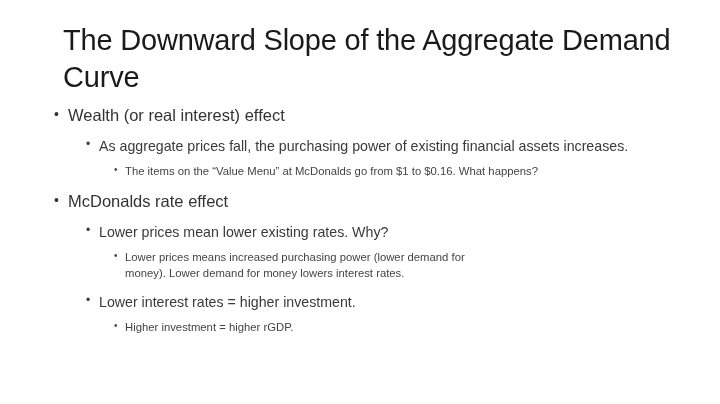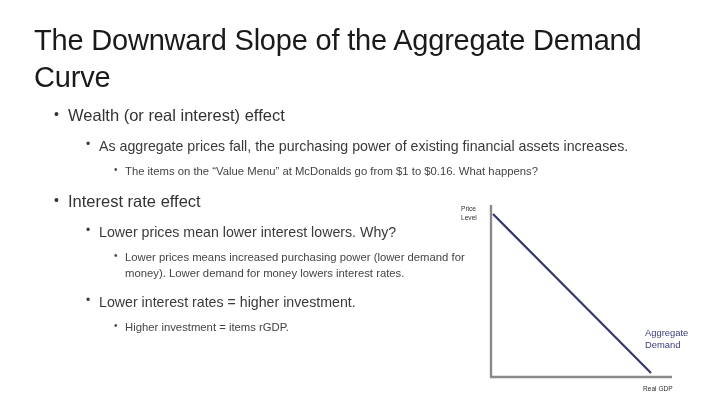--- a/index.html
+++ b/index.html
@@ -17,21 +17,21 @@
   }
   .slide {
     position: absolute;
     inset: 0;
     background: #ffffff;
   }
 
   
   .title {
     position: absolute;
-    left: 34px;
+    left: 63px;
     top: 22px;
     width: 620px;
     font-size: 29px;
     line-height: 1.28;
     font-weight: 400;
     color: #1a1a1a;
     letter-spacing: -0.2px;
     font-family: "Liberation Sans", sans-serif;
   }
 
@@ -142,65 +142,47 @@
 
     <div class="bullet lvl3">
       <span class="dot">•</span>
       <span class="txt">The items on the “Value Menu” at McDonalds go from $1 to $0.16.  What happens?</span>
     </div>
 
     <div class="gap-md"></div>
 
     <div class="bullet lvl1">
       <span class="dot">•</span>
-      <span class="txt">Interest rate effect</span>
+      <span class="txt">McDonalds rate effect</span>
     </div>
 
     <div class="gap-sm"></div>
 
     <div class="bullet lvl2">
       <span class="dot">•</span>
-      <span class="txt">Lower prices mean lower interest lowers.  Why?</span>
+      <span class="txt">Lower prices mean lower existing rates.  Why?</span>
     </div>
 
     <div class="gap-sm"></div>
 
     <div class="bullet lvl3 narrow">
       <span class="dot">•</span>
       <span class="txt">Lower prices means increased purchasing power (lower demand for money).  Lower demand for money lowers interest rates.</span>
     </div>
 
     <div class="gap-md"></div>
 
     <div class="bullet lvl2">
       <span class="dot">•</span>
       <span class="txt">Lower interest rates = higher investment.</span>
     </div>
 
     <div class="gap-sm"></div>
 
     <div class="bullet lvl3">
       <span class="dot">•</span>
-      <span class="txt">Higher investment = items rGDP.</span>
+      <span class="txt">Higher investment = higher rGDP.</span>
     </div>
 
   </div>
 
-  <div class="chart">
-    <svg width="265" height="204" viewBox="0 0 265 204" xmlns="http://www.w3.org/2000/svg">
-
-      <line x1="36" y1="5" x2="36" y2="178" stroke="#8a8a8a" stroke-width="2.4"></line>
-
-      <line x1="35" y1="177" x2="217" y2="177" stroke="#8a8a8a" stroke-width="2.4"></line>
-
-      <line x1="38" y1="14" x2="196" y2="173" stroke="#37376e" stroke-width="2.2"></line>
-
-      <text class="axis-label" x="6" y="11">Price</text>
-      <text class="axis-label" x="6" y="20">Level</text>
-
-      <text class="axis-label" x="188" y="191">Real GDP</text>
-
-      <text class="ad-label" x="190" y="136">Aggregate</text>
-      <text class="ad-label" x="190" y="148">Demand</text>
-    </svg>
-  </div>
 
 </div>
 
 </body></html>

